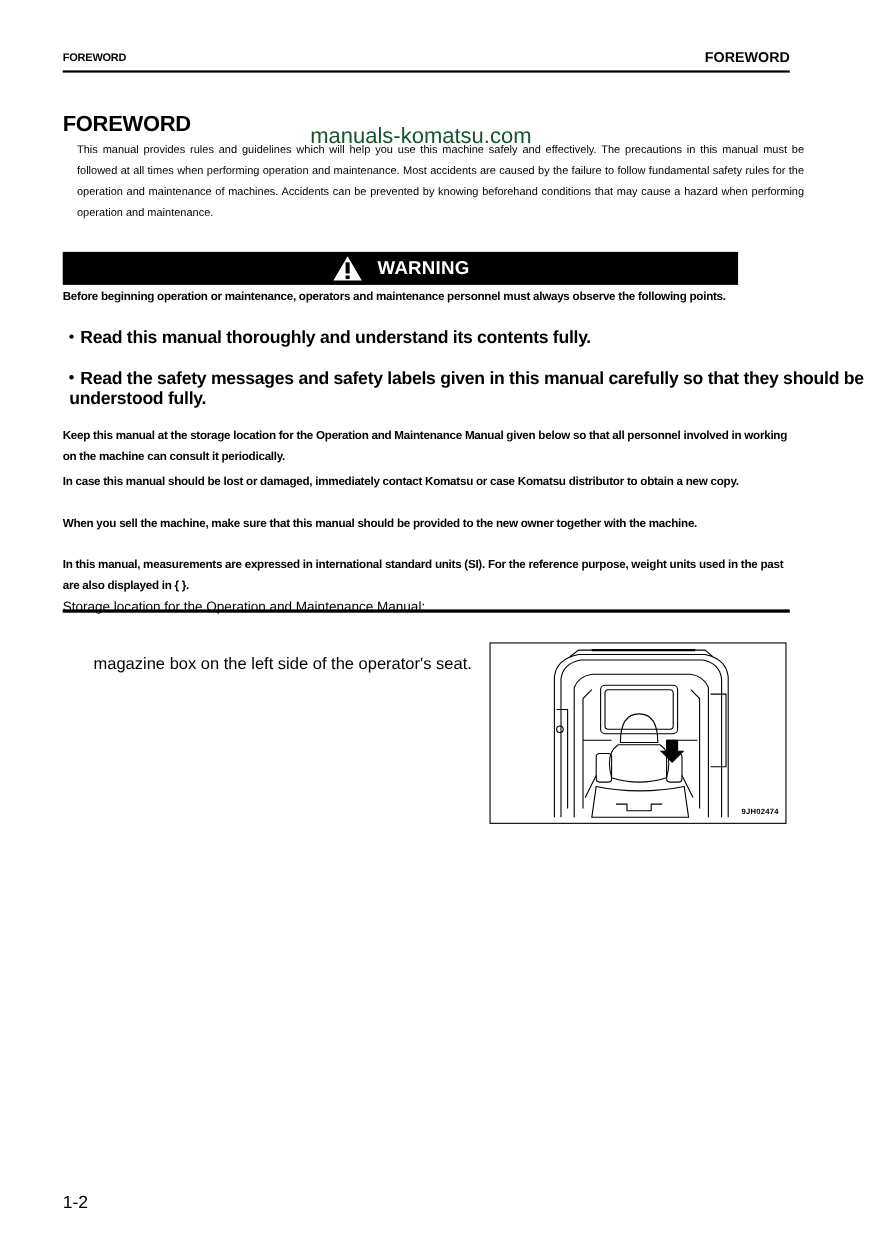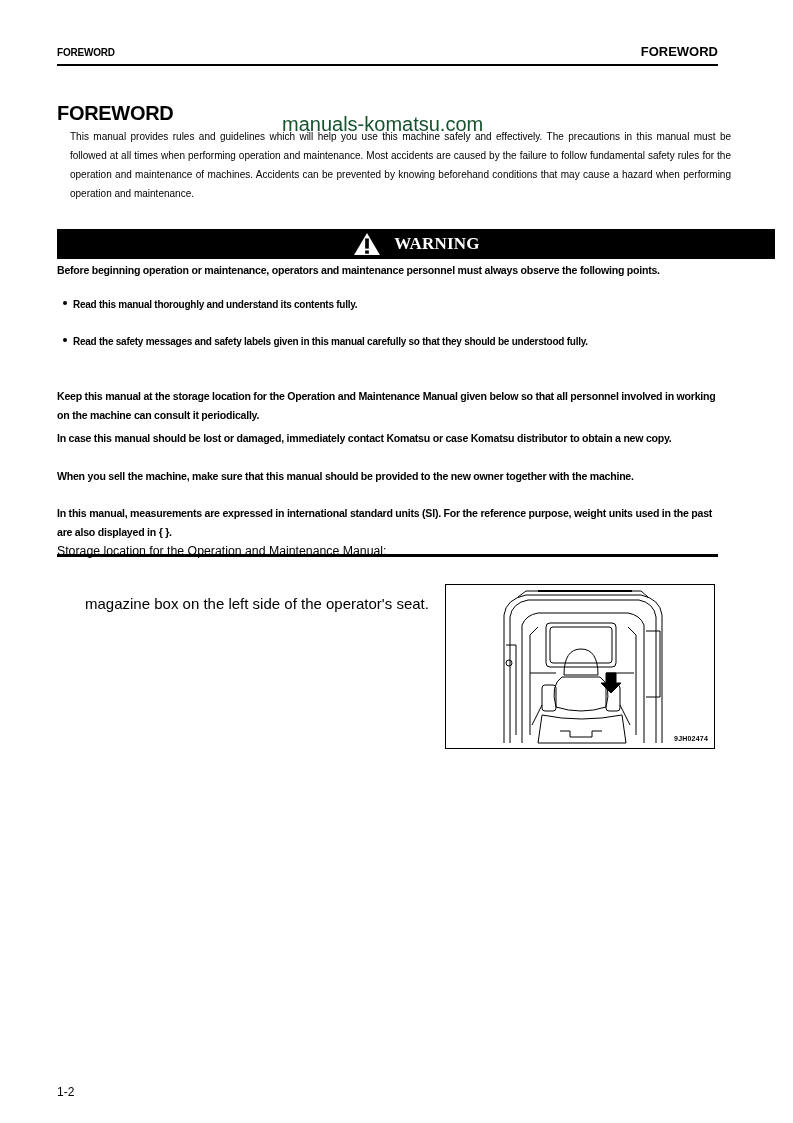--- a/index.html
+++ b/index.html
@@ -5,35 +5,35 @@
     html, body { margin: 0; padding: 0; background: #ffffff; }
     body { width: 793px; height: 1123px; position: relative; overflow: hidden;
            font-family: "Liberation Sans", sans-serif; color: #000; }
     .abs { position: absolute; }
     .hdr-left { left: 57px; top: 47px; font-size: 10px; font-weight: bold; letter-spacing: -0.2px; }
     .hdr-right { right: 75px; top: 44px; font-size: 13px; font-weight: bold; }
     .hdr-rule { left: 57px; top: 64px; width: 661px; height: 2px; background: #000; }
     .title { left: 57px; top: 102px; font-size: 20px; font-weight: bold; letter-spacing: -0.3px; }
     .watermark { left: 282px; top: 113px; font-size: 20px; color: #14532d; letter-spacing: 0px; }
     .intro { left: 70px; top: 127px; width: 661px; font-size: 10px; line-height: 19px; text-align: justify; }
-    .warn-bar { left: 57px; top: 229px; width: 718px; height: 30px; background: #000; display: flex;
-                align-items: center; justify-content: center; font-family: Liberation Serif, serif; }
+    .warn-bar { left: 57px; top: 229px; width: 614px; height: 30px; background: #000; display: flex;
+                align-items: center; justify-content: center; }
     .warn-bar .tri { width: 30px; height: 24px; margin-right: 12px; }
     .warn-bar .label { color: #fff; font-size: 17px; font-weight: bold; letter-spacing: 0.2px; }
     .p-small { left: 57px; width: 661px; font-size: 10.6px; font-weight: bold; line-height: 19px;
                letter-spacing: -0.25px; }
-    .bullet { left: 63px; font-size: 10px; font-weight: bold; letter-spacing: -0.25px; }
+    .bullet { left: 63px; font-size: 16px; font-weight: bold; letter-spacing: -0.25px; }
     .bullet .dot { display: inline-block; width: 4px; height: 4px; background: #000; border-radius: 50%;
                    vertical-align: middle; margin-right: 6px; position: relative; top: -2px; }
     .sec-rule { left: 57px; top: 554px; width: 661px; height: 3px; background: #000; }
     .storage1 { left: 57px; top: 544px; font-size: 12.3px; }
     .storage2 { left: 85px; top: 595px; font-size: 15px; }
     .figure { left: 445px; top: 584px; width: 268px; height: 163px; border: 1px solid #000; background: #fff; }
     .fig-id { position: absolute; right: 6px; bottom: 6px; font-size: 7px; font-weight: bold; letter-spacing: 0.2px; }
-    .page-num { left: 57px; top: 1085px; font-size: 12px; }
+    .page-num { left: 57px; top: 1085px; font-size: 16px; }
   </style>
 </head>
 <body>
 
 <div class="abs hdr-left">FOREWORD</div>
 <div class="abs hdr-right">FOREWORD</div>
 <div class="abs hdr-rule"></div>
 
 <div class="abs title">FOREWORD</div>
 <div class="abs intro">This manual provides rules and guidelines which will help you use this machine safely and effectively. The precautions in this manual must be followed at all times when performing operation and maintenance. Most accidents are caused by the failure to follow fundamental safety rules for the operation and maintenance of machines. Accidents can be prevented by knowing beforehand conditions that may cause a hazard when performing operation and maintenance.</div>

